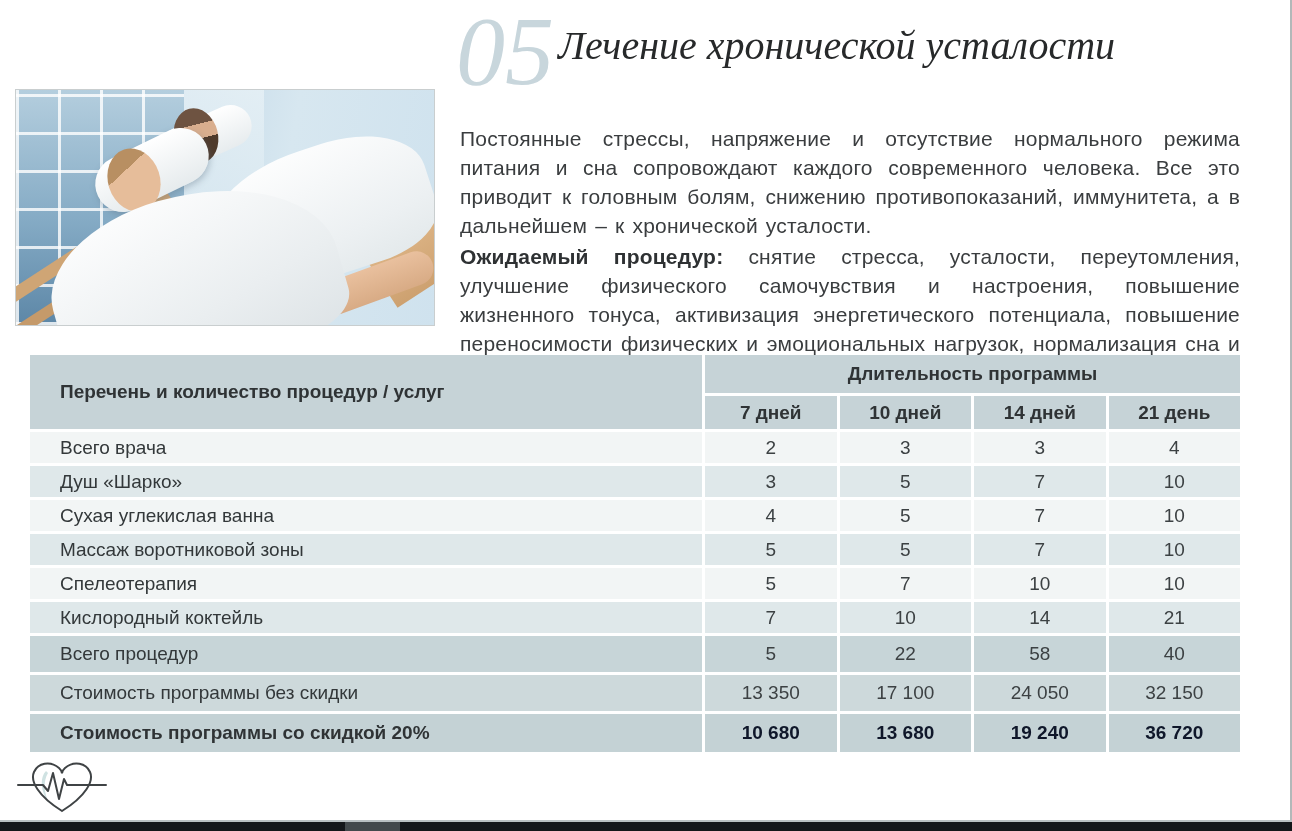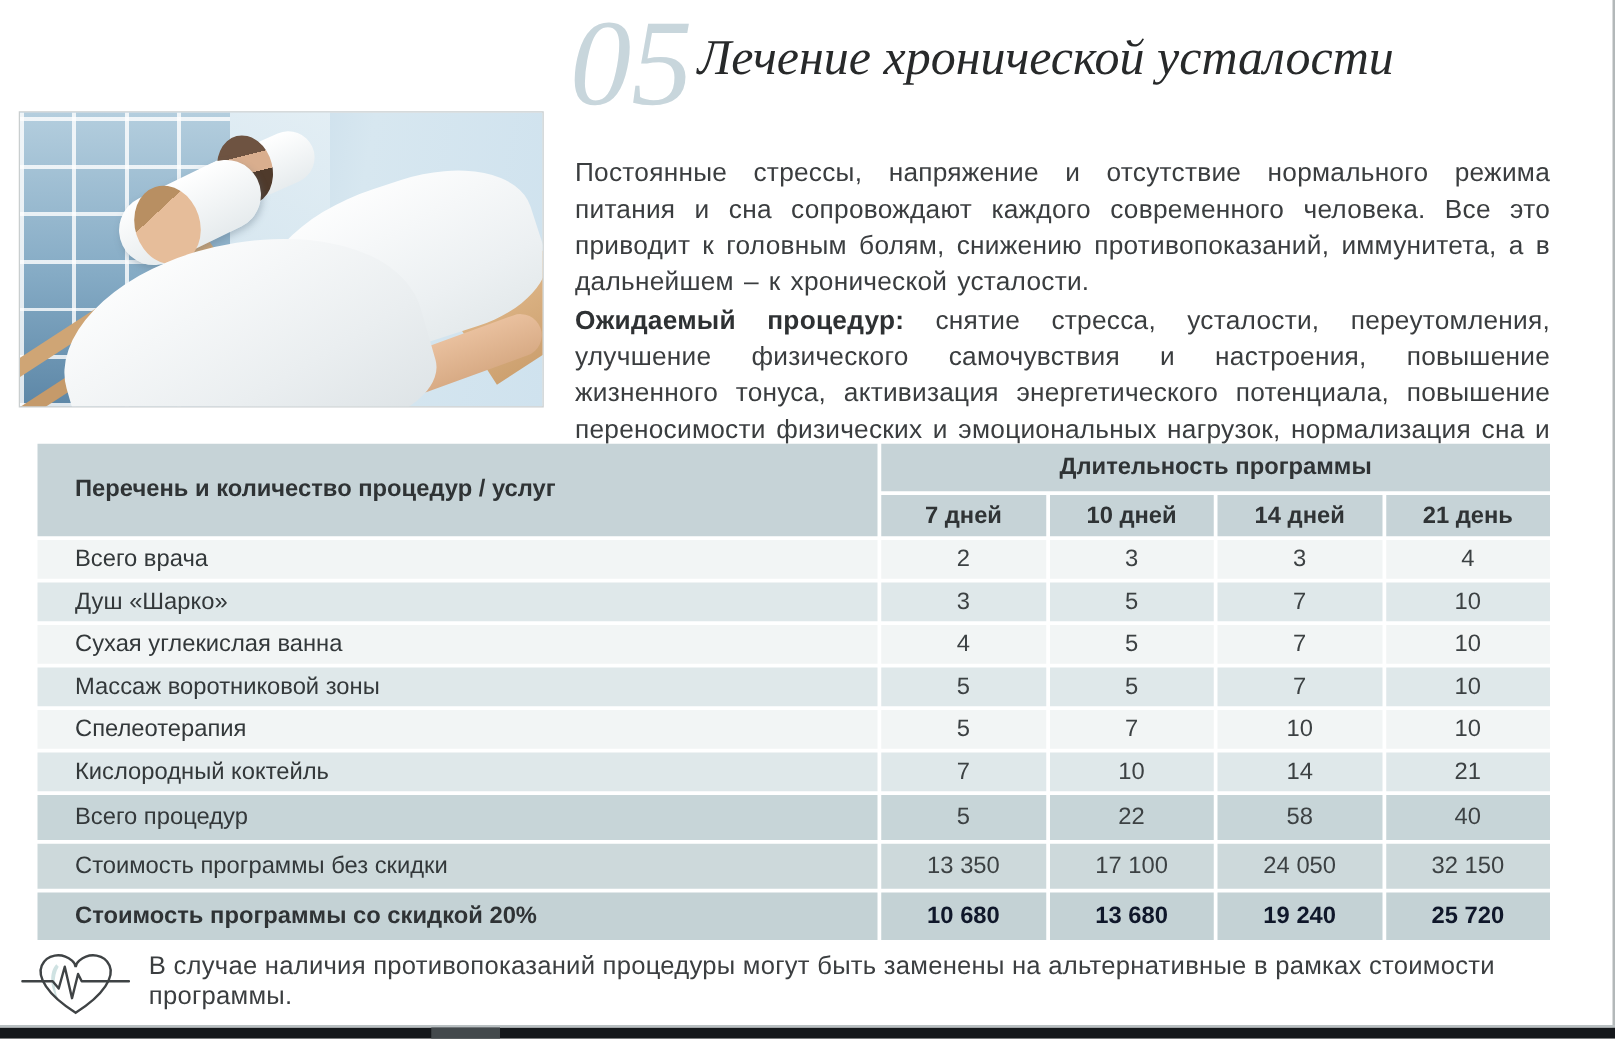--- a/index.html
+++ b/index.html
@@ -189,29 +189,28 @@
     <div class="cell val">13 350</div>
     <div class="cell val">17 100</div>
     <div class="cell val">24 050</div>
     <div class="cell val">32 150</div>
   </div>
   <div class="tr discount">
     <div class="cell label">Стоимость программы со скидкой 20%</div>
     <div class="cell val">10 680</div>
     <div class="cell val">13 680</div>
     <div class="cell val">19 240</div>
-    <div class="cell val">25 720</div>
+    <div class="cell val">36 720</div>
   </div>
 </div>
 
 <div class="footnote">
   <svg width="92" height="64" viewBox="0 0 92 64">
     <path d="M30 18 C24 24 24 38 33 50 C28 40 27 28 32 20 Z" fill="#cfe2e2" stroke="none"></path>
     <path d="M46 58 C22 43 14 28 18 19 C22 10 34 7.5 43 15 C44.5 16.3 46 18.5 46 20.5 C46 18.5 47.5 16.3 49 15 C58 7.5 70 10 74 19 C78 28 70 43 46 58 Z" fill="none" stroke="#3f4345" stroke-width="2"></path>
     <polyline points="2,32 27,32 32,38 37,20 43,46 48,26 51,32 90,32" fill="none" stroke="#3f4345" stroke-width="2" stroke-linejoin="round" stroke-linecap="round"></polyline>
   </svg>
-  <span class="footnote-text">В случае наличия противопоказаний процедуры могут быть заменены на альтернативные в рамках стоимости программы.</span>
 </div>
 
 <div class="right-edge"></div>
 <div class="bottom-bar">
     <div class="seg"></div>
   </div>
 
 </body></html>

